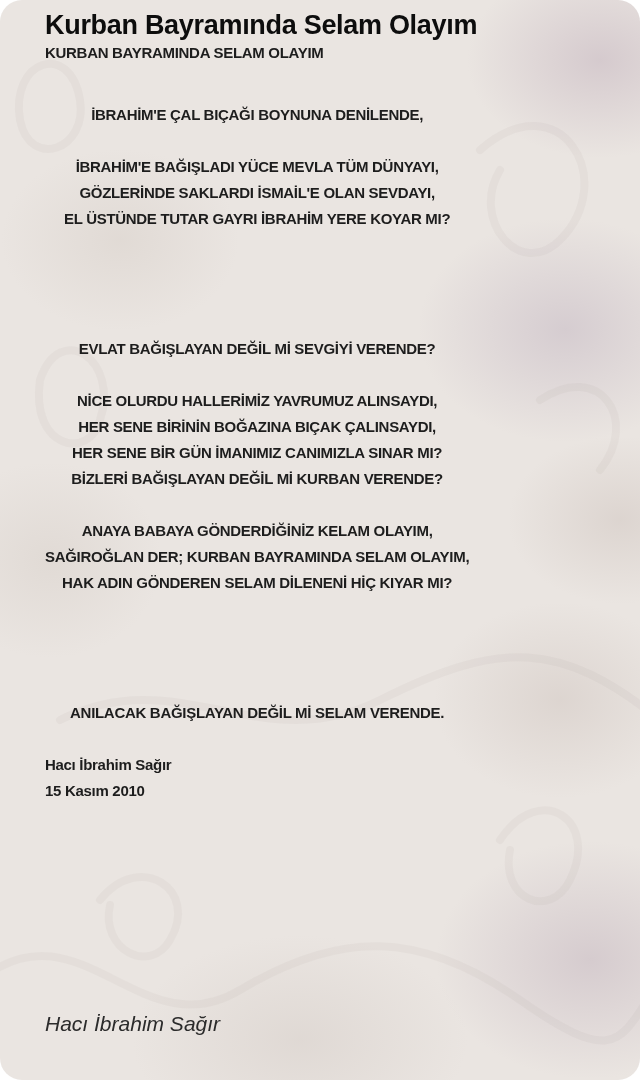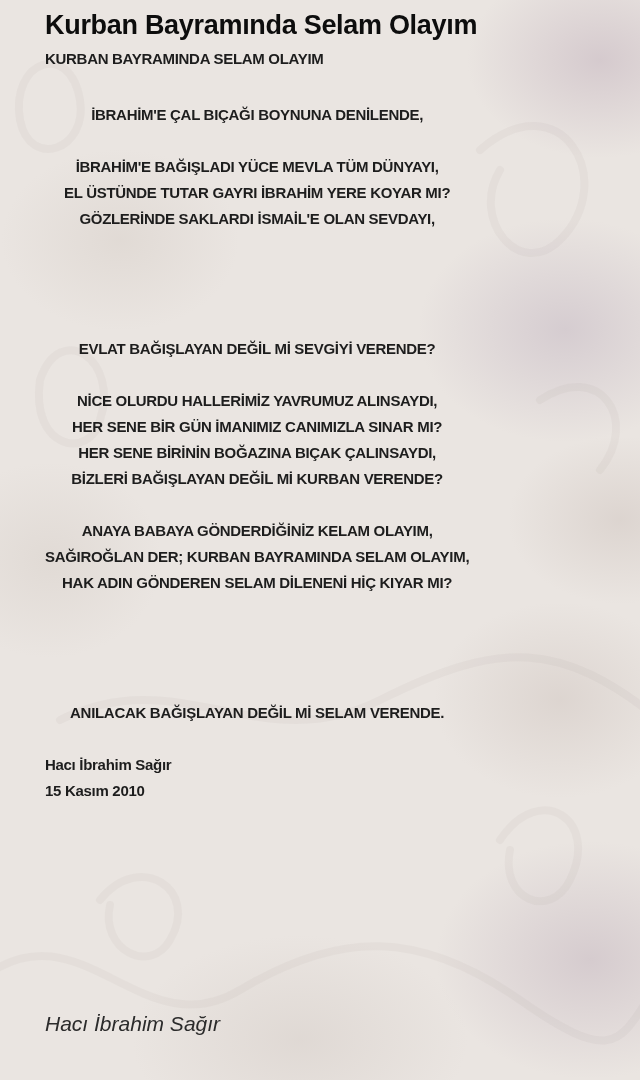--- a/index.html
+++ b/index.html
@@ -27,21 +27,21 @@
     position: absolute; left: 0; top: 0;
     pointer-events: none;
   }
   .content { position: relative; }
   .page-title {
     position: absolute; left: 45px; top: 10px;
     font-size: 27px; font-weight: 700; color: #0d0d0d;
     letter-spacing: -0.3px; white-space: nowrap; margin: 0;
   }
   .page-subtitle {
-    position: absolute; left: 45px; top: 50px;
+    position: absolute; left: 45px; top: 44px;
     font-size: 15px; font-weight: 700; color: #1d1d1d;
     letter-spacing: -0.3px; white-space: nowrap;
   }
   .poem {
     position: absolute; left: 45px; top: 102px;
     font-size: 15px; font-weight: 700; color: #1d1d1d;
     letter-spacing: -0.3px;
   }
   .poem-line {
     height: 26px; line-height: 26px; white-space: nowrap; text-align: center;
@@ -54,21 +54,21 @@
   }
   .footer-author {
     position: absolute; left: 45px; top: 1012px;
     font-size: 21px; font-style: italic; font-weight: 400;
     color: #2b2b2b; letter-spacing: 0; white-space: nowrap;
   }
 </style>
 </head>
 <body>
 
-<div class="page" style="color: rgb(29, 29, 29);">
+<div class="page" style="color: rgb(29, 29, 29); border-radius: 22px;">
 
   <svg class="scribbles" width="640" height="1080" viewBox="0 0 640 1080">
     <g fill="none" stroke="#8d7f78" stroke-width="8" stroke-linecap="round" opacity="0.06">
       <path d="M -20 980 C 80 900, 140 1050, 240 990 S 420 930, 520 1000 S 620 1040, 660 980"></path>
       <path d="M 40 380 C 60 320, 120 360, 100 420 C 90 460, 30 450, 40 380"></path>
       <path d="M 480 150 C 560 80, 620 180, 560 240 C 520 280, 470 220, 500 170"></path>
       <path d="M 60 720 C 180 660, 260 760, 380 700 S 560 640, 660 720"></path>
       <path d="M 500 840 C 540 780, 600 820, 570 880 C 550 920, 500 900, 510 850"></path>
       <path d="M 20 120 C 10 60, 70 40, 80 100 C 88 150, 30 170, 20 120"></path>
       <path d="M 540 400 C 600 360, 640 420, 600 470"></path>
@@ -80,31 +80,31 @@
 
     <h1 class="page-title">Kurban Bayramında Selam Olayım</h1>
 
     <div class="page-subtitle">KURBAN BAYRAMINDA SELAM OLAYIM</div>
 
     <div class="poem">
       <div id="poem-lines">
           <div class="poem-line">İBRAHİM'E ÇAL BIÇAĞI BOYNUNA DENİLENDE,</div>
           <div class="poem-line">&nbsp;</div>
           <div class="poem-line">İBRAHİM'E BAĞIŞLADI YÜCE MEVLA TÜM DÜNYAYI,</div>
+          <div class="poem-line">GÖZLERİNDE SAKLARDI İSMAİL'E OLAN SEVDAYI,</div>
           <div class="poem-line">EL ÜSTÜNDE TUTAR GAYRI İBRAHİM YERE KOYAR MI?</div>
-          <div class="poem-line">GÖZLERİNDE SAKLARDI İSMAİL'E OLAN SEVDAYI,</div>
           <div class="poem-line">&nbsp;</div>
           <div class="poem-line">&nbsp;</div>
           <div class="poem-line">&nbsp;</div>
           <div class="poem-line">&nbsp;</div>
           <div class="poem-line">EVLAT BAĞIŞLAYAN DEĞİL Mİ SEVGİYİ VERENDE?</div>
           <div class="poem-line">&nbsp;</div>
           <div class="poem-line">NİCE OLURDU HALLERİMİZ YAVRUMUZ ALINSAYDI,</div>
+          <div class="poem-line">HER SENE BİRİNİN BOĞAZINA BIÇAK ÇALINSAYDI,</div>
           <div class="poem-line">HER SENE BİR GÜN İMANIMIZ CANIMIZLA SINAR MI?</div>
-          <div class="poem-line">HER SENE BİRİNİN BOĞAZINA BIÇAK ÇALINSAYDI,</div>
           <div class="poem-line">BİZLERİ BAĞIŞLAYAN DEĞİL Mİ KURBAN VERENDE?</div>
           <div class="poem-line">&nbsp;</div>
           <div class="poem-line">ANAYA BABAYA GÖNDERDİĞİNİZ KELAM OLAYIM,</div>
           <div class="poem-line">SAĞIROĞLAN DER; KURBAN BAYRAMINDA SELAM OLAYIM,</div>
           <div class="poem-line">HAK ADIN GÖNDEREN SELAM DİLENENİ HİÇ KIYAR MI?</div>
           <div class="poem-line">&nbsp;</div>
           <div class="poem-line">&nbsp;</div>
           <div class="poem-line">&nbsp;</div>
           <div class="poem-line">&nbsp;</div>
           <div class="poem-line">ANILACAK BAĞIŞLAYAN DEĞİL Mİ SELAM VERENDE.</div>

